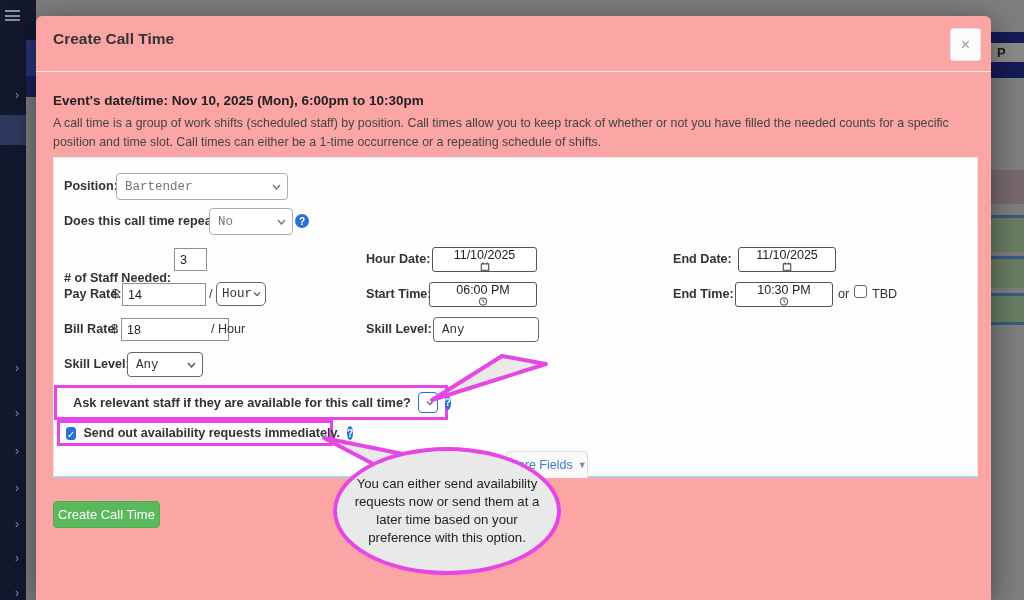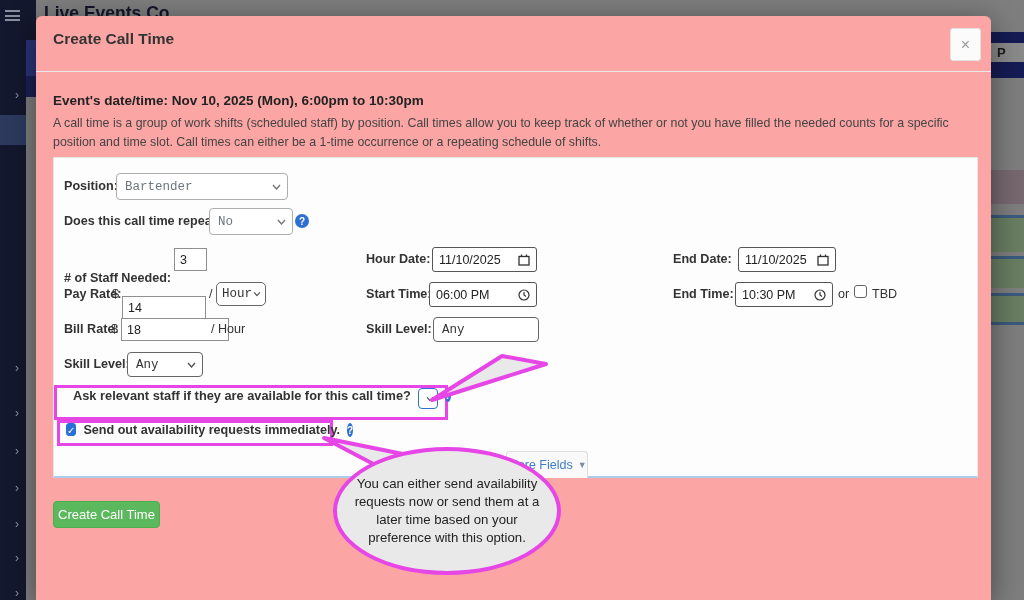--- a/index.html
+++ b/index.html
@@ -36,49 +36,48 @@
   .lbl { position:absolute; font-size:12.6px; font-weight:bold; color:#333; white-space:nowrap; }
   .plain { position:absolute; font-size:12.6px; color:#333; white-space:nowrap; }
   .txt-input { position:absolute; height:23px; border:1px solid #8f8f8f; background:#fff; font-size:12.5px;
                color:#222; padding:0 5px; font-family:inherit; }
   .sel-wrap { position:absolute; background:#fff; border:1px solid #adadad; border-radius:4px; }
   .sel-wrap select { width:100%; height:100%; border:none; background:transparent; -webkit-appearance:none;
                      appearance:none; font-size:12.5px; padding:0 18px 0 8px; color:#333; font-family:Liberation Mono, monospace; }
   .sel-wrap.muted select { color:#6d757d; }
   .sel-caret { position:absolute; right:6px; top:50%; transform:translateY(-50%); pointer-events:none; }
   .dt-box { position:absolute; height:25px; border:1.5px solid #555; border-radius:3px; background:#fff;
-            display:flex; align-items:center; justify-content:space-between; padding:0 6px; font-size:12.5px; color:#222; }
+            display:flex; align-items:center; justify-content:space-between; padding:0 6px; font-size:12.5px; color:#222;flex-direction:column; }
   .q-icon { position:absolute; width:14px; height:14px; border-radius:50%; background:#2e6fd4; color:#fff;
             font-size:10px; font-weight:bold; display:flex; align-items:center; justify-content:center; cursor:pointer; }
   .cb { width:13px; height:13px; border:1.5px solid #666; border-radius:3px; background:#fff; display:inline-block; }
   .cb.checked { background:#2970d8; border-color:#2970d8; color:#fff; font-size:10px; line-height:13px;
                 text-align:center; font-weight:bold; }
   .pink-box { position:absolute; border:3px solid #e746e7; background:transparent; display:flex;
-              align-items:flex-start; z-index:20; }
+              align-items:center; z-index:20; }
   #more-fields-tab { position:absolute; left:452px; top:293px; width:82px; height:27px; background:#f9f9f9;
                      border:1px solid #ddd; border-bottom:none; border-radius:4px 4px 0 0; display:flex;
                      align-items:center; justify-content:center; gap:5px; cursor:pointer;
                      font-size:12.5px; color:#3d7ec9; }
   #create-btn { position:absolute; left:17px; top:485px; width:107px; height:27px; background:#5cb85c;
                 border:1px solid #4cae4c; border-radius:4px; color:#fff; font-size:13px; font-family:inherit;
                 cursor:pointer; }
 
   
   #tails { position:absolute; left:0; top:0; width:955px; height:584px; z-index:28; pointer-events:none; }
   .bubble { position:absolute; background:#e9e9e9; border:4px solid #e746e7; border-radius:50%;
             display:flex; align-items:center; justify-content:center; text-align:center;
             font-size:13.2px; color:#222; line-height:1.35; z-index:30; }
   .bubble .inner { padding:0 16px; }
 </style>
 </head>
 <body>
 
 <div id="screen">
 
-  <div id="app-title" class="bd">Live Events Co</div>
 
   <div class="bd sliver" style="top:32px;height:11px;background:#151b54;"></div>
   <div class="bd sliver" style="top:43px;height:19px;background:#8a8a8a;"></div>
   <div id="p-frag" class="bd">P</div>
   <div class="bd sliver" style="top:62px;height:16px;background:#151b54;"></div>
   <div class="bd sliver" style="top:170px;height:34px;background:#77686f;"></div>
   <div class="bd sliver" style="top:215px;height:37px;background:#687d62;border-top:3px solid #3a5a7d;"></div>
   <div class="bd sliver" style="top:256px;height:32px;background:#687d62;border-top:3px solid #3a5a7d;"></div>
   <div class="bd sliver" style="top:293px;height:32px;background:#687d62;border-top:3px solid #3a5a7d;border-bottom:3px solid #3a5a7d;"></div>
 
@@ -150,21 +149,21 @@
         <span>11/10/2025</span>
         <svg width="12" height="12" viewBox="0 0 12 12">
             <rect x="1" y="2.5" width="10" height="8.5" fill="none" stroke="#333" stroke-width="1.3"></rect>
             <line x1="3.5" y1="0.5" x2="3.5" y2="3" stroke="#333" stroke-width="1.3"></line>
             <line x1="8.5" y1="0.5" x2="8.5" y2="3" stroke="#333" stroke-width="1.3"></line>
           </svg>
       </div>
 
       <span class="lbl" style="left:10px; top:129px;">Pay Rate:</span>
       <span class="plain" style="left:58px; top:129px;">$</span>
-      <input class="txt-input" style="left: 68px; top: 138px; width: 84px;" value="14">
+      <input class="txt-input" style="left: 68px; top: 125px; width: 84px;" value="14">
       <span class="plain" style="left:155px; top:129px;">/</span>
       <div class="sel-wrap" style="left:162px; top:124px; width:50px; height:24px; border-radius:5px; border-color:#666;">
         <select style="padding:0 14px 0 5px;"><option>Hour</option></select>
         <svg class="sel-caret" style="right:4px;" width="8" height="5" viewBox="0 0 9 6">
             <path d="M1 1l3.5 4L8 1" fill="none" stroke="#555" stroke-width="1.5"></path>
           </svg>
       </div>
 
       <span class="lbl" style="left:312px; top:129px;">Start Time:</span>
       <div class="dt-box" style="left:375px; top:124px; width:108px;">

